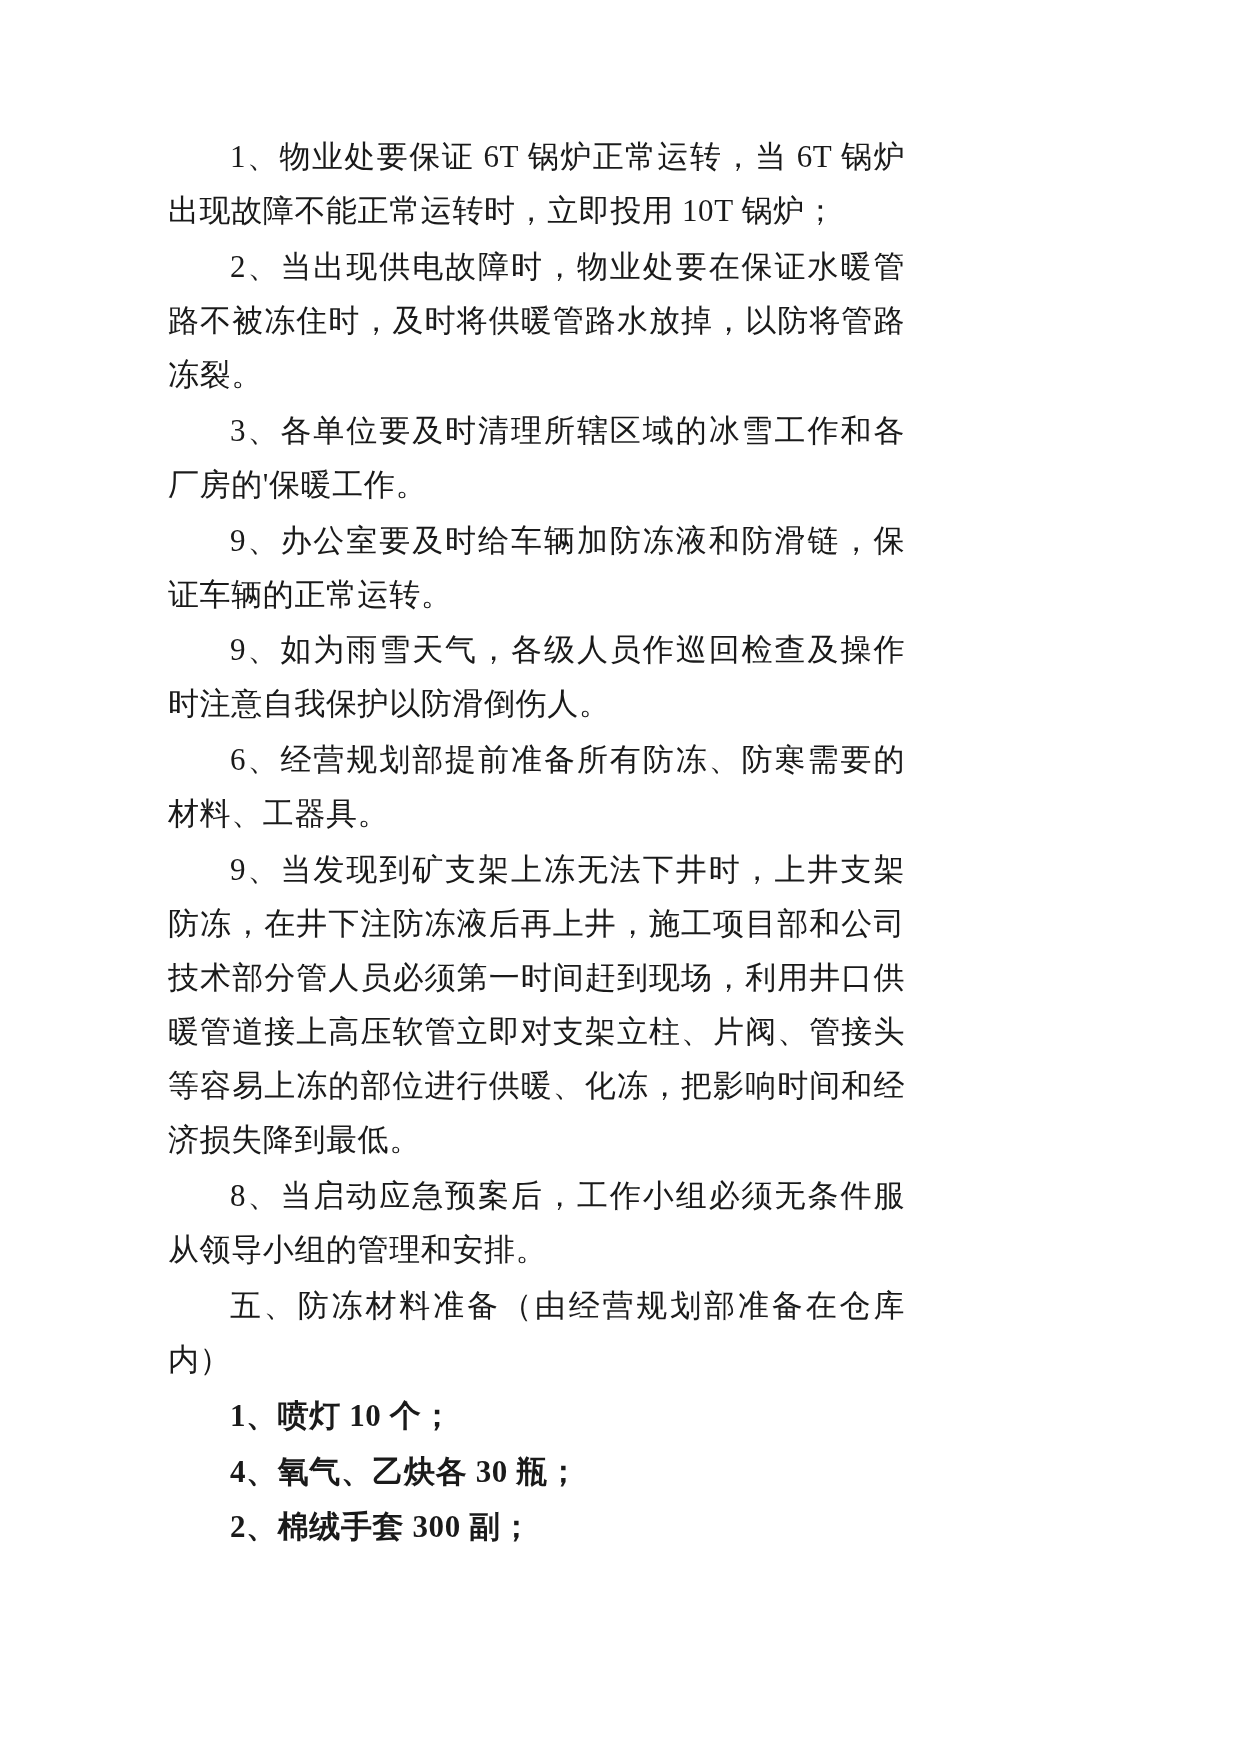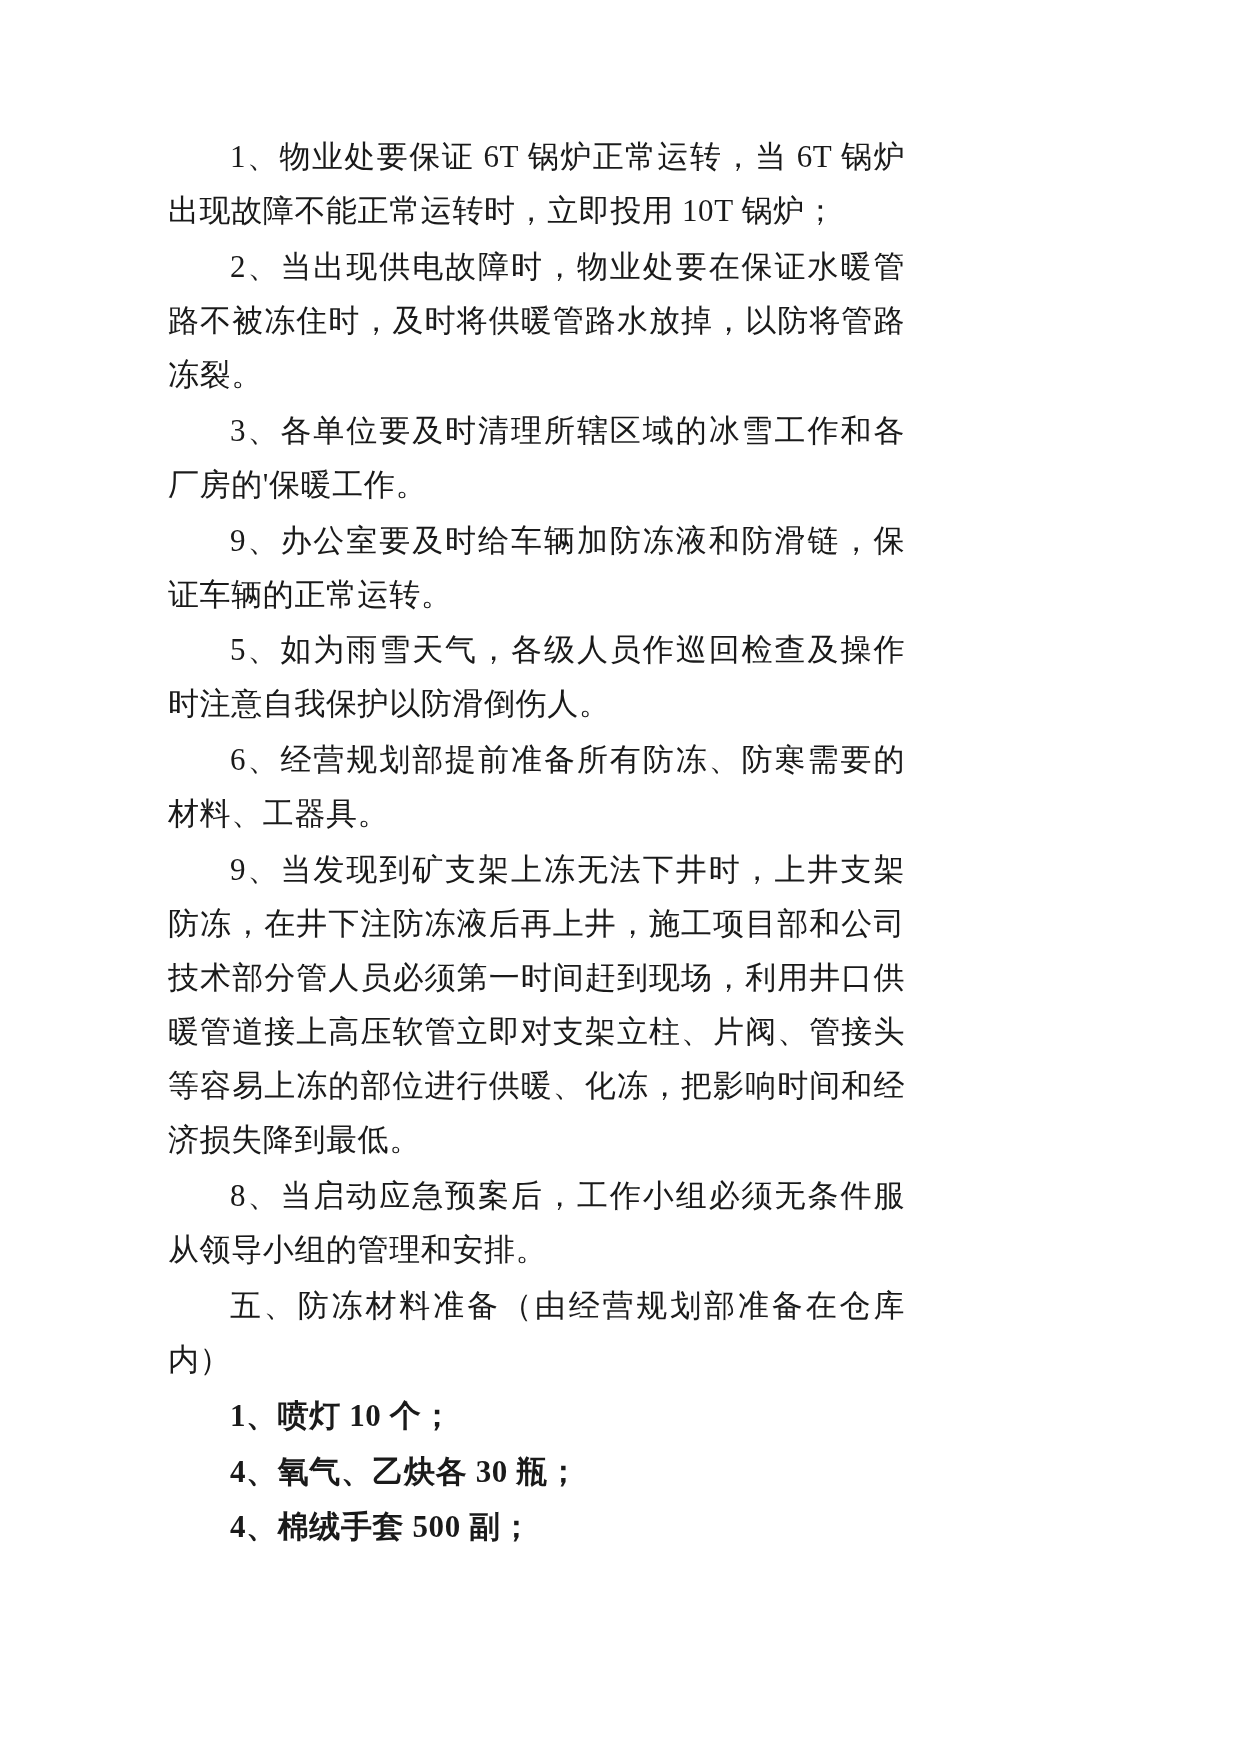--- a/index.html
+++ b/index.html
@@ -49,25 +49,25 @@
 </head>
 <body>
 
 <div class="page">
   <div class="doc-body">
 
     <p class="para">1、物业处要保证 6T 锅炉正常运转，当 6T 锅炉出现故障不能正常运转时，立即投用 10T 锅炉；</p>
     <p class="para">2、当出现供电故障时，物业处要在保证水暖管路不被冻住时，及时将供暖管路水放掉，以防将管路冻裂。</p>
     <p class="para">3、各单位要及时清理所辖区域的冰雪工作和各厂房的'保暖工作。</p>
     <p class="para">9、办公室要及时给车辆加防冻液和防滑链，保证车辆的正常运转。</p>
-    <p class="para">5、如为雨雪天气，各级人员作巡回检查及操作时注意自我保护以防滑倒伤人。</p>
+    <p class="para">9、如为雨雪天气，各级人员作巡回检查及操作时注意自我保护以防滑倒伤人。</p>
     <p class="para">6、经营规划部提前准备所有防冻、防寒需要的材料、工器具。</p>
     <p class="para">9、当发现到矿支架上冻无法下井时，上井支架防冻，在井下注防冻液后再上井，施工项目部和公司技术部分管人员必须第一时间赶到现场，利用井口供暖管道接上高压软管立即对支架立柱、片阀、管接头等容易上冻的部位进行供暖、化冻，把影响时间和经济损失降到最低。</p>
     <p class="para">8、当启动应急预案后，工作小组必须无条件服从领导小组的管理和安排。</p>
 
     <p class="section-head">五、防冻材料准备（由经营规划部准备在仓库内）</p>
 
     <p class="item">1、喷灯 10 个；</p>
     <p class="item">4、氧气、乙炔各 30 瓶；</p>
-    <p class="item">4、棉绒手套 500 副；</p>
+    <p class="item">2、棉绒手套 300 副；</p>
 
   </div>
 </div>
 
 </body></html>

